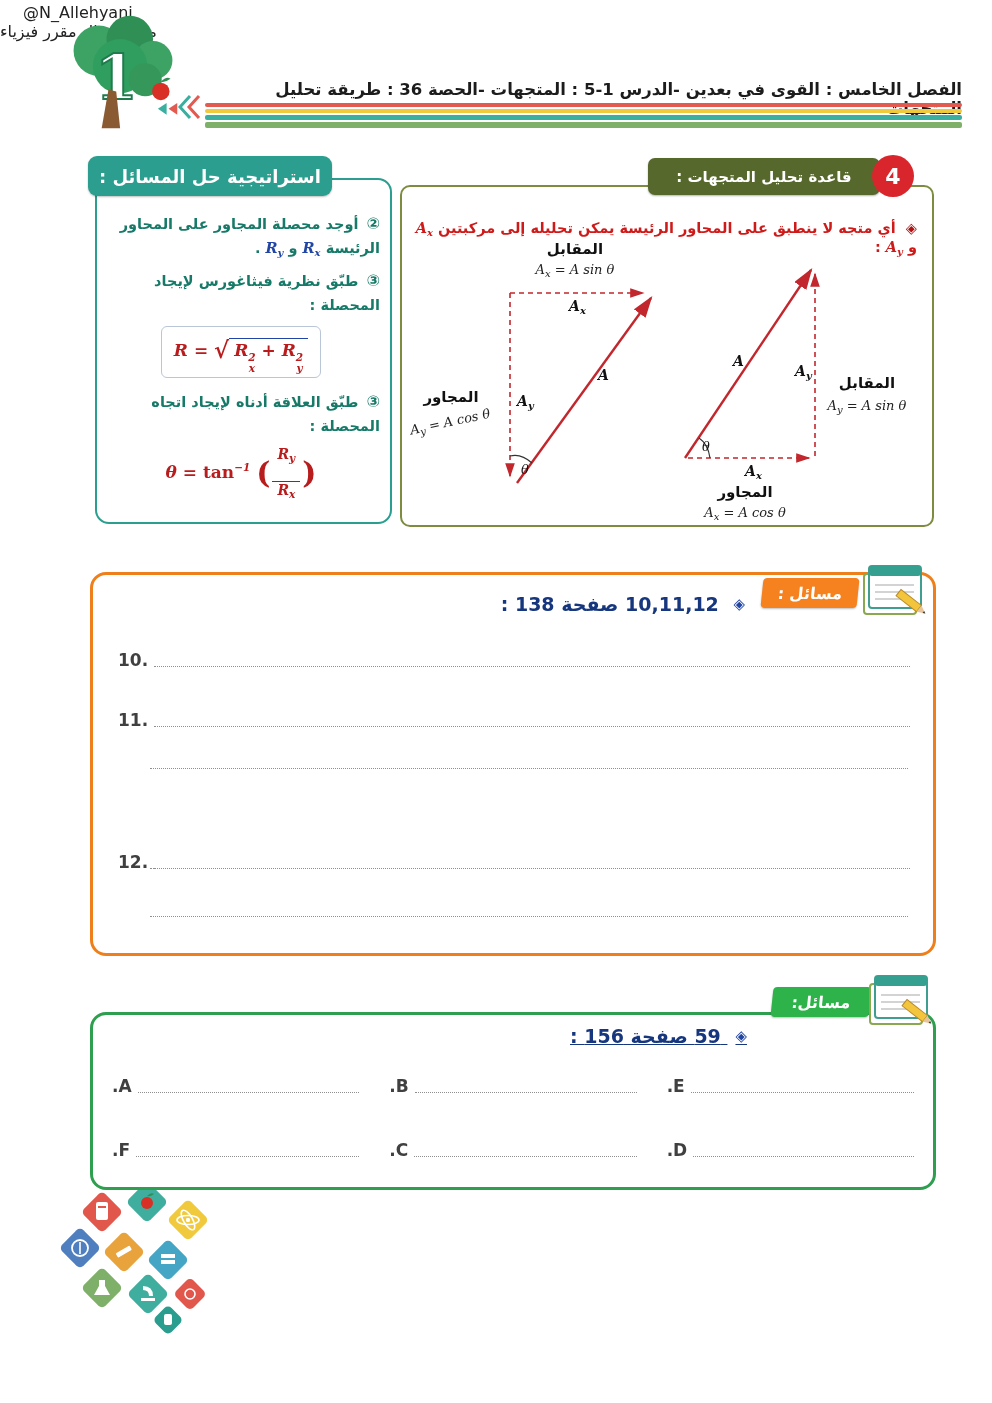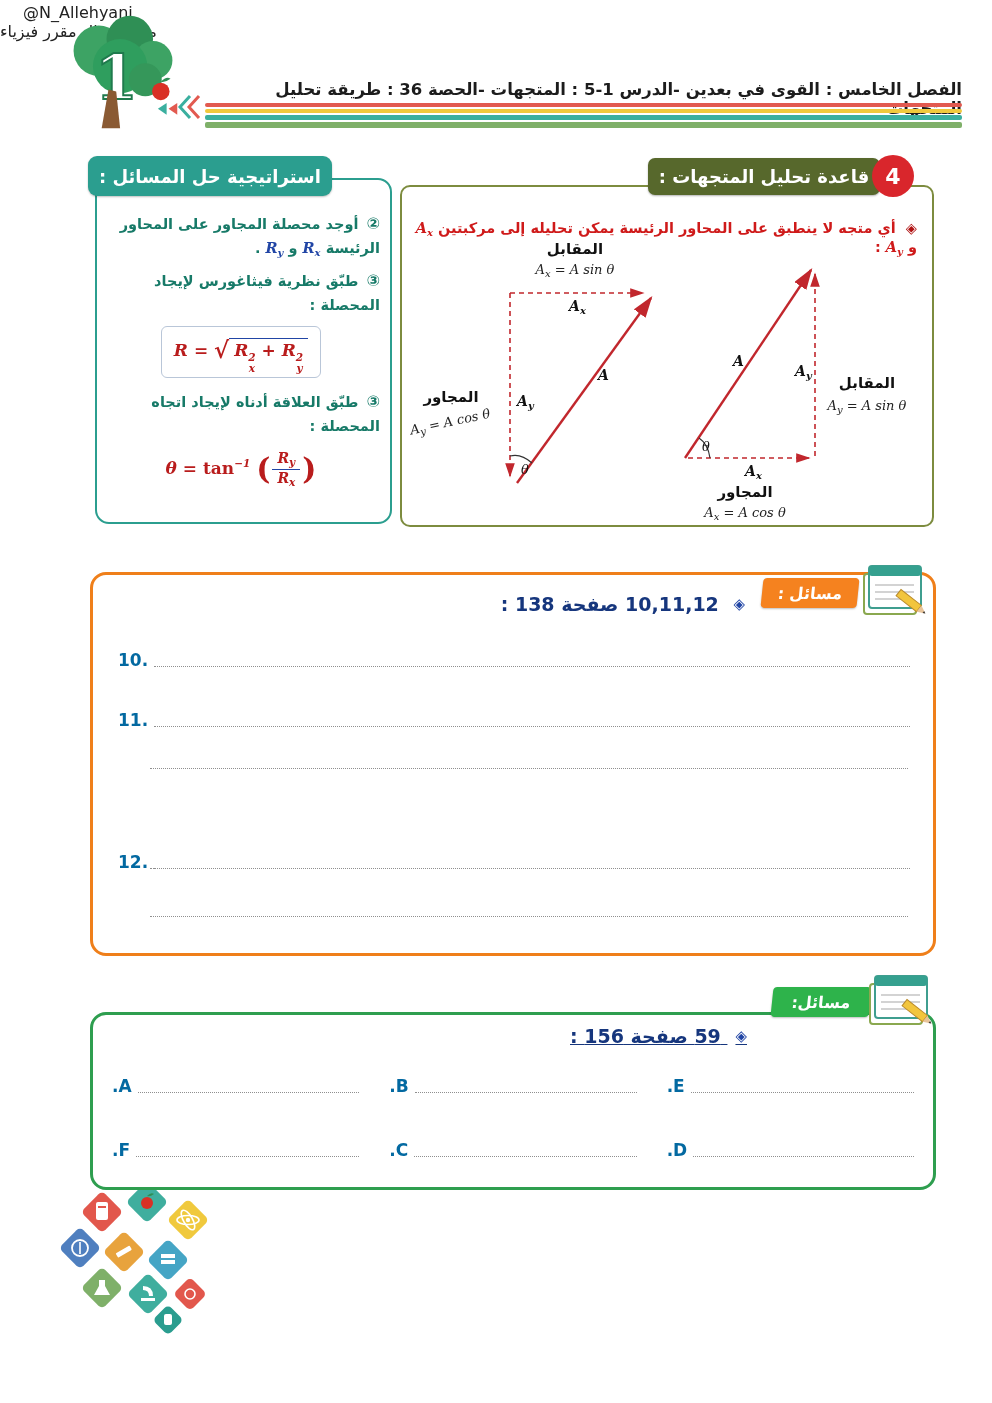--- a/index.html
+++ b/index.html
@@ -32,31 +32,31 @@
   .mvar .sb{font-size:10px;color:#2145a5;vertical-align:-3px;font-family:"DejaVu Serif",serif;font-style:italic;}
   .formula{direction:ltr;text-align:center;color:#b91c1c;font-weight:bold;font-size:17px;
            font-family:"DejaVu Serif",serif;font-style:italic;margin:6px 0 12px;}
   .fbox{display:inline-block;border:1.3px solid #b9c6d8;border-radius:6px;padding:3px 12px;}
   .sqrtsign{font-size:23px;font-style:normal;position:relative;top:2px;}
   .radicand{border-top:1.7px solid #2145a5;padding:1px 5px 0;}
   .ss{display:inline-flex;flex-direction:column;align-items:center;font-size:10.5px;line-height:1.05;
       vertical-align:-0.5em;}
   .frac{display:inline-flex;flex-direction:column;align-items:center;vertical-align:middle;
         font-size:14px;line-height:1.2;margin:0 2px;}
-  .fnum{border-bottom:1.5px solid #2145a5;padding:0 5px 1px;}
+  .fnum{border-bottom:1.5px solid #2145a5;padding:0 5px 16px;}
   .fden{padding:0 5px;}
   .bigp{font-size:30px;font-style:normal;vertical-align:middle;}
   .formula sup{font-size:10.5px;}
   .formula .sb{font-size:10.5px;vertical-align:-3px;}
 
   
   .rule-box{position:absolute;left:400px;top:185px;width:530px;height:338px;
             border:2.5px solid #7d8c3f;border-radius:10px;}
   .rule-header{position:absolute;left:648px;top:158px;width:232px;height:37px;background:#57682c;
-               border-radius:7px;color:#fff;font-weight:bold;font-size:18px;direction:rtl;
+               border-radius:7px;color:#fff;font-weight:bold;font-size:15px;direction:rtl;
                display:flex;align-items:center;justify-content:center;box-shadow:0 1px 2px rgba(0,0,0,.3);}
   .badge4{position:absolute;left:872px;top:155px;width:42px;height:42px;background:#d9262c;border-radius:50%;
           color:#fff;font-weight:bold;font-size:22px;display:flex;align-items:center;justify-content:center;}
   .badge4::before{content:"";position:absolute;right:-4px;top:-4px;width:20px;height:20px;
                   background:#9c1d1d;border-radius:5px;z-index:-1;}
   .rule-intro{position:absolute;left:415px;top:219px;width:502px;direction:rtl;text-align:right;
               color:#cf1a1a;font-weight:bold;font-size:14.5px;}
   .rule-intro .diamond{color:#b01212;margin-left:5px;}
   .rule-intro .mvar i,.rule-intro .mvar .sb{color:#cf1a1a;}
   .diagrams{position:absolute;left:405px;top:238px;}
@@ -79,21 +79,21 @@
   .plabel-orange{left:762px;top:578px;width:96px;background:#f5821f;transform:skewX(-6deg);}
   .plabel-green{left:772px;top:987px;width:98px;background:#2eb34b;transform:skewX(-6deg);}
   .notebook{position:absolute;}
   .nb1{left:858px;top:558px;}
   .nb2{left:864px;top:968px;}
   .pheading{position:absolute;direction:rtl;color:#16367d;font-weight:bold;font-size:19px;}
   .ph1{right:247px;top:593px;}
   .ph2{right:245px;top:1025px;text-decoration:underline;}
   .pheading .diamond{color:#2145a5;font-size:15px;margin-left:8px;vertical-align:2px;}
   .prow{position:absolute;left:118px;right:82px;display:flex;align-items:flex-end;direction:ltr;}
-  .pnum{font-weight:bold;font-size:17px;color:#0369a1;white-space:nowrap;}
+  .pnum{font-weight:bold;font-size:17px;color:#404040;white-space:nowrap;}
   .dotline{flex:1;border-bottom:1.6px dotted #8f8f8f;height:20px;margin:0 0 3px 6px;}
   .contline{position:absolute;left:150px;right:84px;border-bottom:1.6px dotted #8f8f8f;height:0;}
   .lrow{position:absolute;left:112px;width:802px;display:flex;gap:30px;direction:ltr;}
   .lcell{flex:1;display:flex;align-items:flex-end;}
 
   
   .sci-graphic{position:absolute;left:50px;top:1190px;}
   .ribbon{position:absolute;left:178px;right:0;top:1267px;height:32px;
           background:linear-gradient(90deg,#eaf6f4 0%,#8fccc2 22%,#3aa austin;}
   .ribbon{background:linear-gradient(90deg,#eaf6f4 0%,#8fccc2 22%,#35a093 60%,#23897c 100%);}

